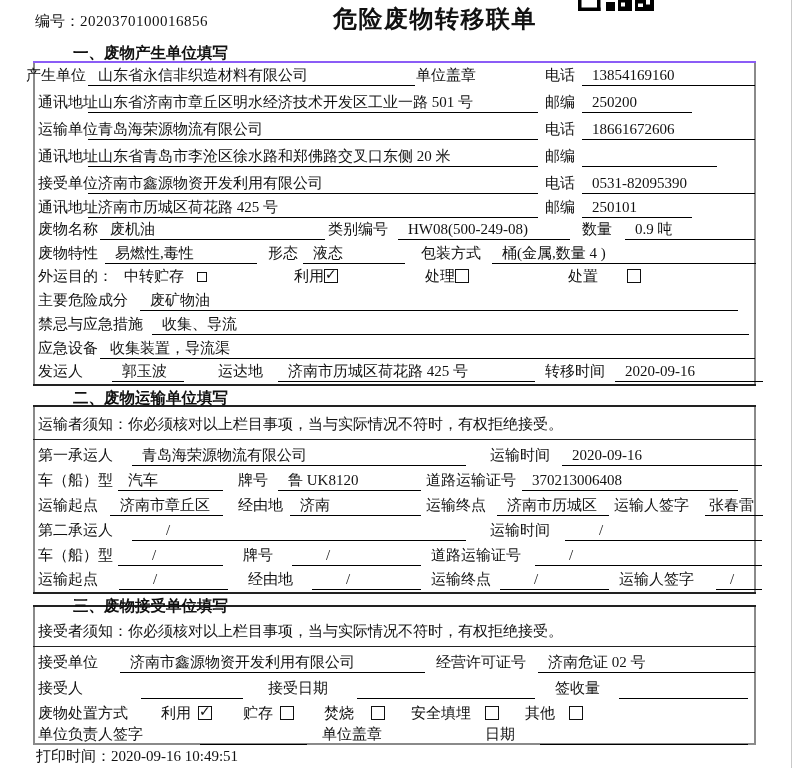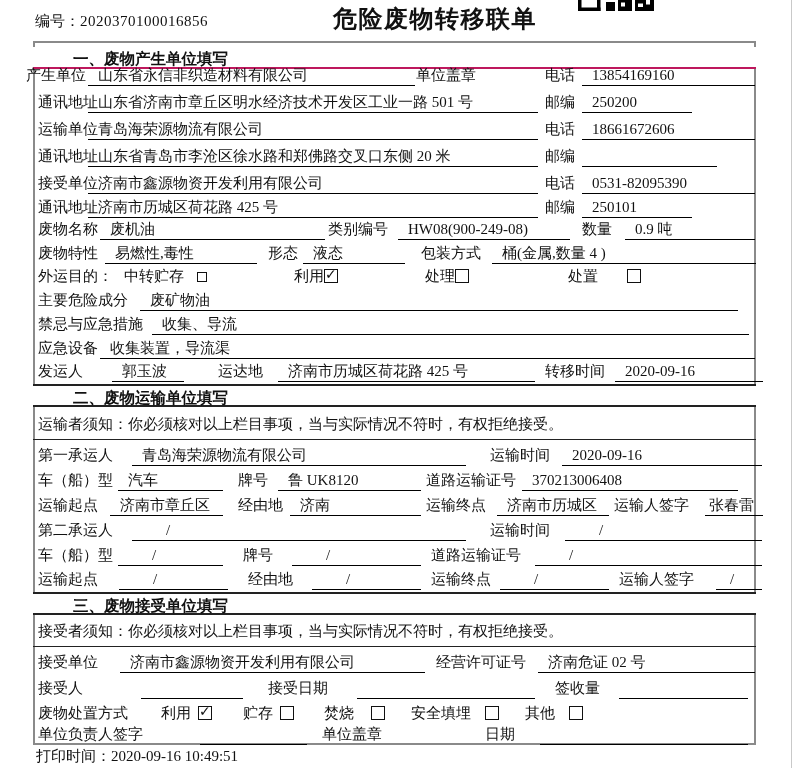--- a/index.html
+++ b/index.html
@@ -48,21 +48,21 @@
     <rect x="40" y="0" width="14" height="11" fill="#000"></rect>
     <rect x="43" y="2.5" width="4" height="4" fill="#fff"></rect>
     <rect x="57" y="0" width="19" height="11" fill="#000"></rect>
     <rect x="60" y="3.5" width="5" height="3.5" fill="#fff"></rect>
     <rect x="68" y="0" width="4" height="4.5" fill="#fff"></rect>
   </svg>
 
   <div id="formbox"></div>
   <div id="page-edge"></div>
 
-  <div class="secline" style="top:47px;height:22px;border-bottom:2px solid #be185d;">
+  <div class="secline" style="top:41px;height:22px;border-bottom:2px solid #8b5cf6;">
     <span class="sech">一、废物产生单位填写</span>
   </div>
 
   <div class="r" style="top:64px">
     <span class="l" style="left:26px">产生单位</span>
     <span class="v" style="left:88px;width:327px">山东省永信非织造材料有限公司</span>
     <span class="l" style="left:416px">单位盖章</span>
     <span class="l" style="left:545px">电话</span>
     <span class="v" style="left:582px;width:173px">13854169160</span>
   </div>
@@ -93,21 +93,21 @@
   <div class="r" style="top:196px">
     <span class="l" style="left:38px">通讯地址</span>
     <span class="v" style="left:88px;width:450px">济南市历城区荷花路 425 号</span>
     <span class="l" style="left:545px">邮编</span>
     <span class="v" style="left:582px;width:110px">250101</span>
   </div>
   <div class="r" style="top:218px">
     <span class="l" style="left:38px">废物名称</span>
     <span class="v" style="left:100px;width:225px">废机油</span>
     <span class="l" style="left:328px">类别编号</span>
-    <span class="v" style="left:398px;width:172px">HW08(900-249-08)</span>
+    <span class="v" style="left:398px;width:172px">HW08(500-249-08)</span>
     <span class="l" style="left:582px">数量</span>
     <span class="v" style="left:625px;width:130px">0.9 吨</span>
   </div>
   <div class="r" style="top:242px">
     <span class="l" style="left:38px">废物特性</span>
     <span class="v" style="left:105px;width:152px">易燃性,毒性</span>
     <span class="l" style="left:268px">形态</span>
     <span class="v" style="left:303px;width:102px">液态</span>
     <span class="l" style="left:421px">包装方式</span>
     <span class="v" style="left:492px;width:264px">桶(金属,数量 4 )</span>
@@ -196,21 +196,21 @@
     <span class="l" style="left:38px">运输起点</span>
     <span class="v sl" style="left:119px;width:109px">/</span>
     <span class="l" style="left:248px">经由地</span>
     <span class="v sl" style="left:312px;width:109px">/</span>
     <span class="l" style="left:431px">运输终点</span>
     <span class="v sl" style="left:500px;width:109px">/</span>
     <span class="l" style="left:619px">运输人签字</span>
     <span class="v sl2" style="left:716px;width:46px">/</span>
   </div>
 
-  <div class="secline" style="top:592px;height:23px;border-top:2px solid #222;border-bottom:2px solid #222;">
+  <div class="secline" style="top:592px;height:15px;border-top:2px solid #222;border-bottom:2px solid #222;">
     <span class="sech">三、废物接受单位填写</span>
   </div>
   <div class="r" style="top:620px">
     <span class="l" style="left:38px">接受者须知：你必须核对以上栏目事项，当与实际情况不符时，有权拒绝接受。</span>
   </div>
   <div class="divider" style="top:646px"></div>
 
   <div class="r" style="top:651px">
     <span class="l" style="left:38px">接受单位</span>
     <span class="v" style="left:120px;width:305px">济南市鑫源物资开发利用有限公司</span>

